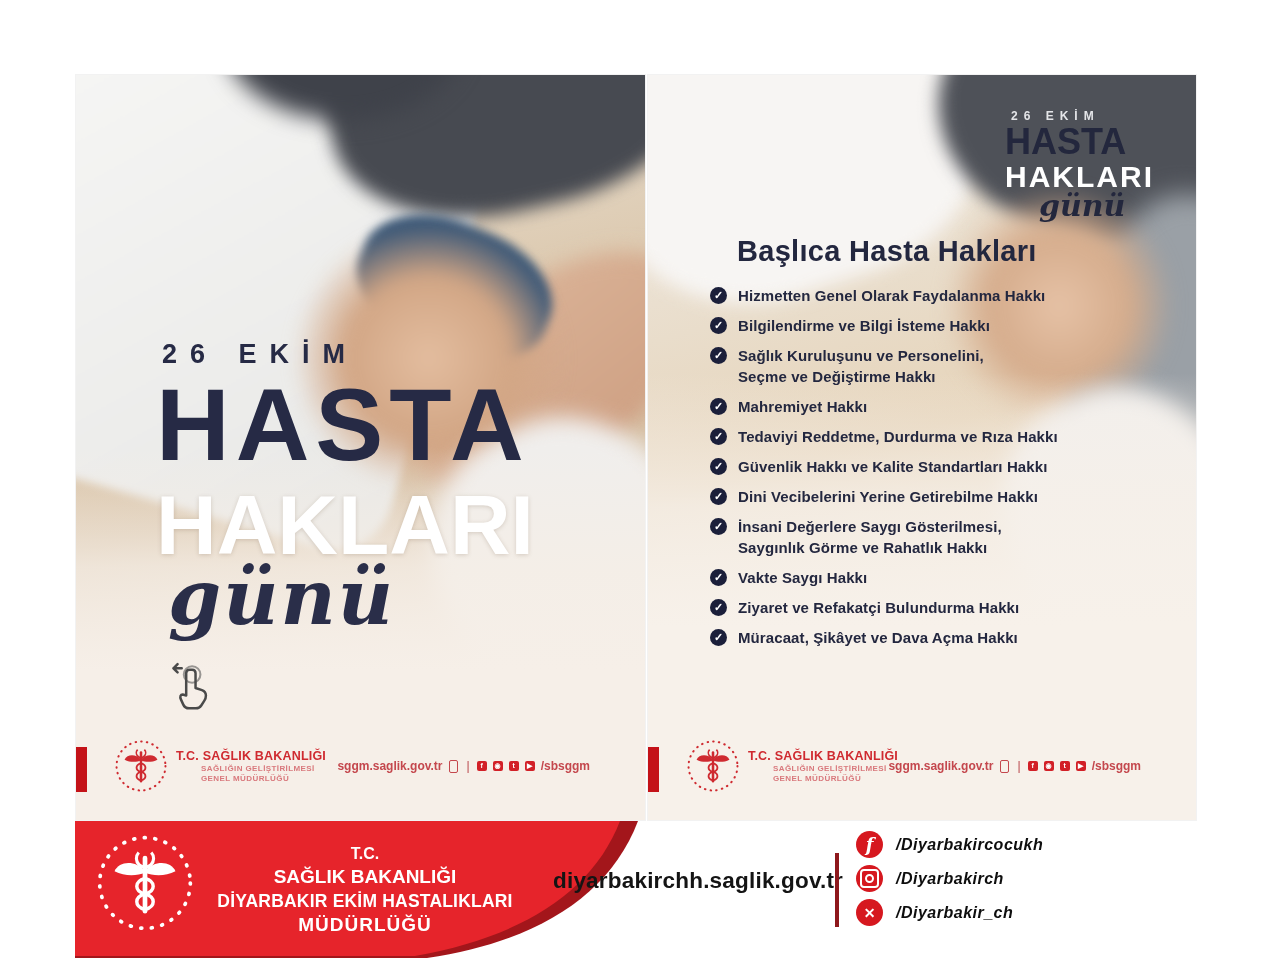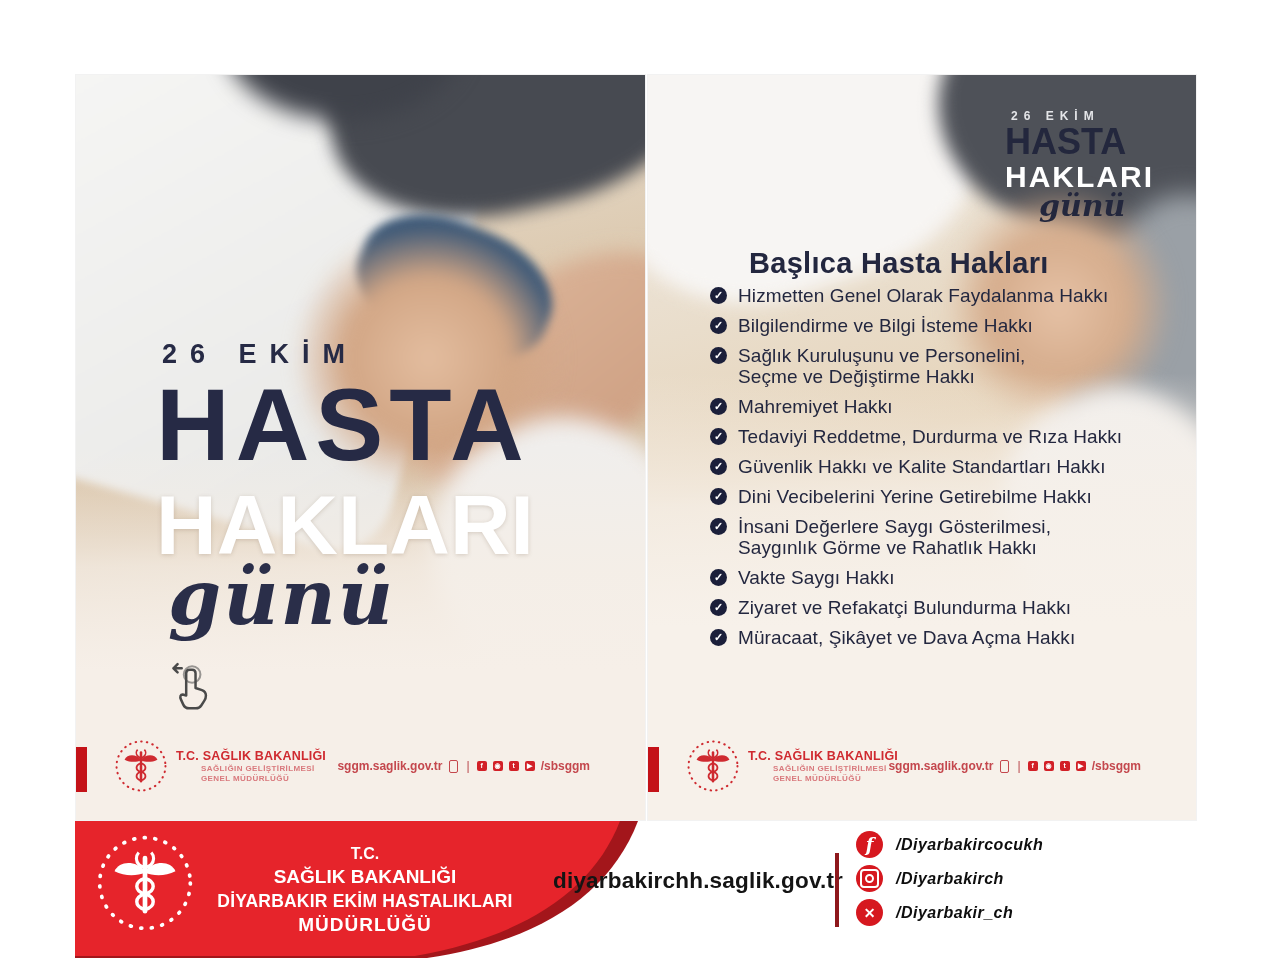--- a/index.html
+++ b/index.html
@@ -59,21 +59,21 @@
   .b-2{font-size:30px;line-height:32px;font-weight:800;letter-spacing:2px;color:#ffffff;}
   .b-script{font-family:"DejaVu Serif",serif;font-style:italic;font-weight:bold;font-size:30px;line-height:34px;
     color:#23273d;margin-left:34px;margin-top:-4px;}
   
   .heading{position:absolute;left:89px;top:160px;font-size:29px;font-weight:800;color:#23273f;letter-spacing:0.3px;}
   .rights-list{position:absolute;left:62px;top:210px;right:26px;display:flex;flex-direction:column;gap:9px;
     list-style:none;margin:0;padding:0;}
   .rights-item{display:flex;gap:11px;align-items:flex-start;}
   .check{flex:0 0 17px;width:17px;height:17px;border-radius:50%;background:#1b1f3a;color:#fff;
     font-size:11px;line-height:17px;text-align:center;margin-top:2px;font-weight:700;}
-  .item-text{font-size:19px;font-weight:400;color:#23273f;line-height:21px;white-space:pre-line;letter-spacing:0.1px;}
+  .item-text{font-size:15px;font-weight:700;color:#23273f;line-height:21px;white-space:pre-line;letter-spacing:0.1px;}
   
   .red-tab{position:absolute;left:0;top:672px;width:11px;height:45px;background:#c41218;}
   .moh{position:absolute;left:38px;top:664px;display:flex;gap:8px;align-items:center;color:#cf2a30;}
   .moh-emblem{width:54px;height:54px;color:#cf2a30;}
   .moh-l1{font-size:12.5px;font-weight:800;color:#cf2a30;letter-spacing:0.2px;}
   .moh-l2,.moh-l3{font-size:8px;font-weight:700;color:#d9797d;letter-spacing:0.4px;margin-top:1px;padding-left:25px;}
   .footer-right{position:absolute;right:55px;top:684px;display:flex;align-items:center;gap:4px;
     font-size:12px;font-weight:700;color:#c4474d;}
   .mini-phone{display:inline-block;width:7px;height:11px;border:1.3px solid #c4474d;border-radius:2px;margin:0 2px;}
   .pipe{color:#b9454a;margin:0 3px;font-weight:400;}
@@ -168,21 +168,21 @@
     <div class="blob rp-hands"></div>
     <div class="blob rp-sleeve"></div>
     <div class="blob rp-fade"></div>
   </div>
   <div class="badge">
     <div class="b-date">26 EKİM</div>
     <div class="b-1">HASTA</div>
     <div class="b-2">HAKLARI</div>
     <div class="b-script">günü</div>
   </div>
-  <h2 class="heading" style="margin:12px">Başlıca Hasta Hakları</h2>
+  <h2 class="heading" style="margin:0">Başlıca Hasta Hakları</h2>
   <ul class="rights-list">
     <li class="rights-item">
         <span class="check">✓</span>
         <span class="item-text">Hizmetten Genel Olarak Faydalanma Hakkı</span>
       </li>
     <li class="rights-item">
         <span class="check">✓</span>
         <span class="item-text">Bilgilendirme ve Bilgi İsteme Hakkı</span>
       </li>
     <li class="rights-item">

